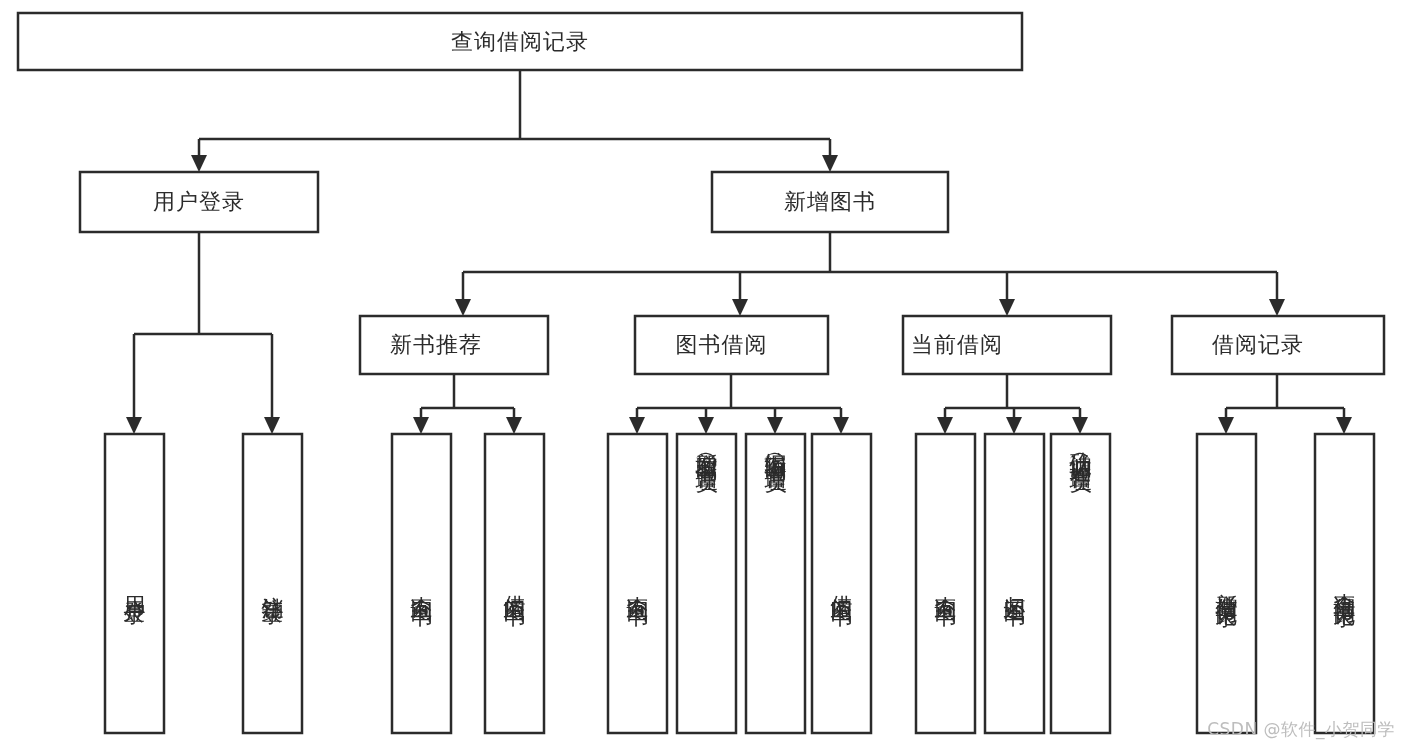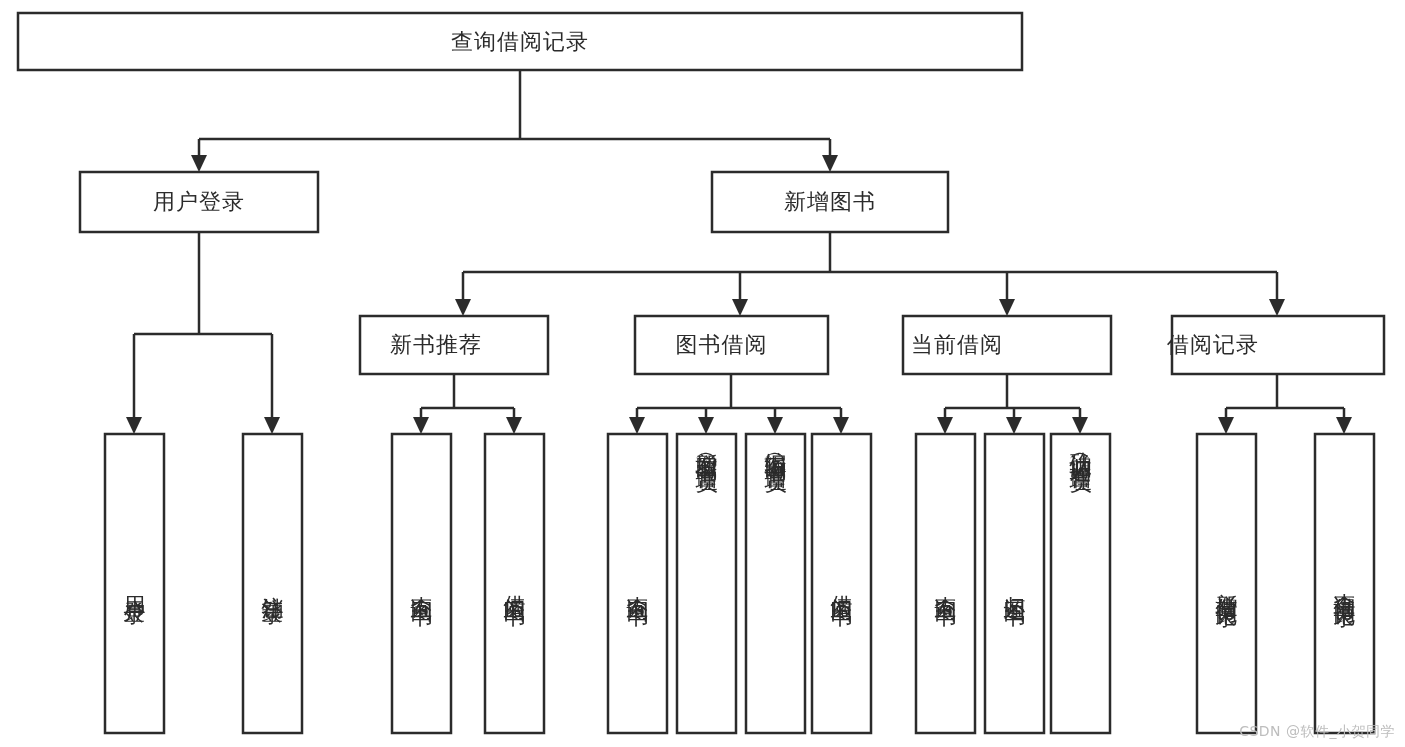--- a/index.html
+++ b/index.html
@@ -38,21 +38,21 @@
     stroke-linecap: butt;
   }
   .arrow-head {
     fill: #2b2b2b;
   }
   .watermark {
     position: absolute;
     right: 10px;
     bottom: 6px;
     font-family: "DejaVu Sans", "Liberation Sans", sans-serif;
-    font-size: 14px;
+    font-size: 17px;
     color: #bdbdbd;
     white-space: nowrap;
     letter-spacing: 0.5px;
     user-select: none;
   }
   .vtext-wrap {
     position: absolute;
     display: flex;
     align-items: center;
     justify-content: center;
@@ -209,21 +209,21 @@
 
   <div class="htext-wrap" style="left:360px; top:316px; width:152px; height:58px;">
     <span class="htext">新书推荐</span>
   </div>
   <div class="htext-wrap" style="left:635px; top:316px; width:173px; height:58px;">
     <span class="htext">图书借阅</span>
   </div>
   <div class="htext-wrap" style="left:853px; top:316px; width:208px; height:58px;">
     <span class="htext">当前借阅</span>
   </div>
-  <div class="htext-wrap" style="left:1107px; top:316px; width:212px; height:58px;">
+  <div class="htext-wrap" style="left:1152px; top:316px; width:212px; height:58px;">
     <span class="htext">借阅记录</span>
   </div>
 
   <div class="vtext-wrap" style="left:105px; top:434px; width:59px; height:299px;">
     <span class="vtext">用户登录</span>
   </div>
   <div class="vtext-wrap" style="left:243px; top:434px; width:59px; height:299px;">
     <span class="vtext">注销登录</span>
   </div>
 

